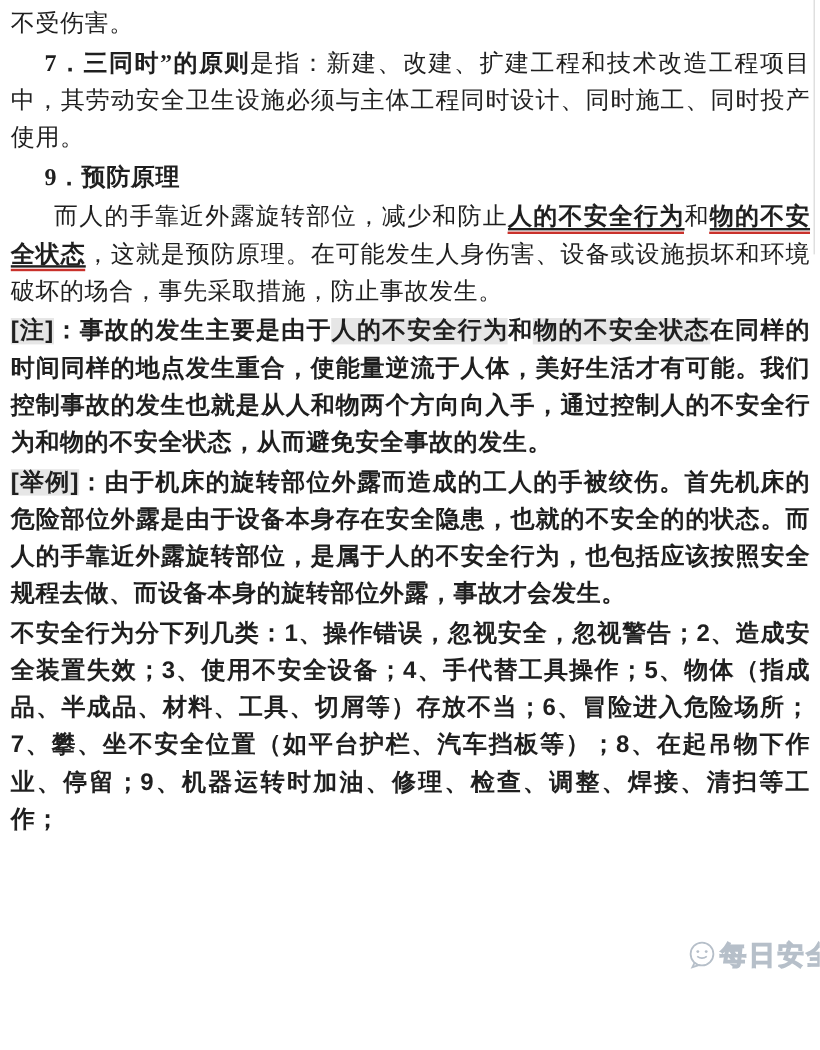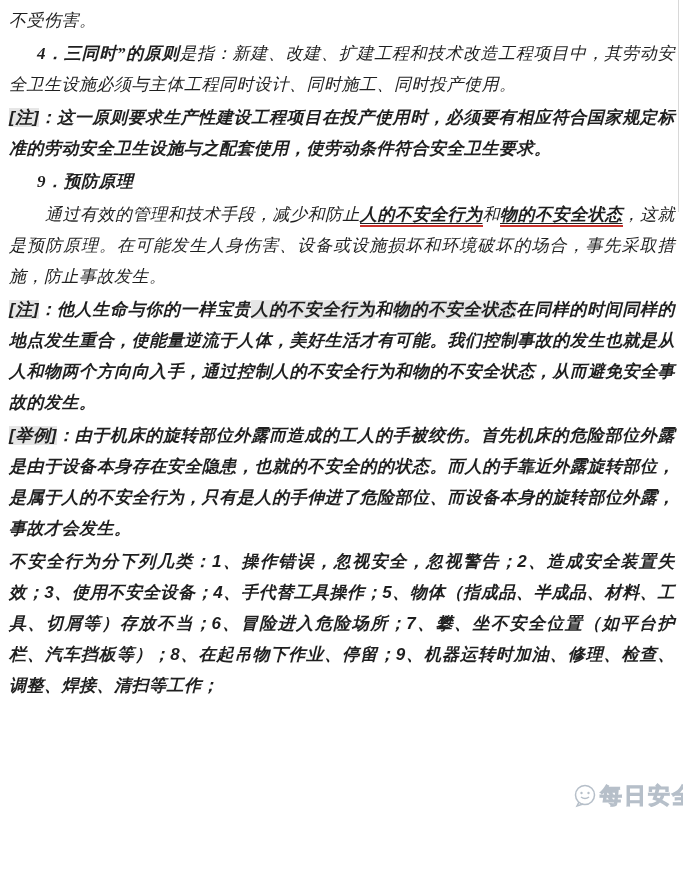--- a/index.html
+++ b/index.html
@@ -10,26 +10,25 @@
     overflow: hidden;
     font-family: "Liberation Sans", "DejaVu Sans", sans-serif;
     color: #1f1f1f;
   }
   .doc {
     position: relative;
     padding: 5px 8px 0 9px;
     width: 683px;
   }
   .para {
-    font-size: 17px;
+    font-size: 20px;
     line-height: 31px;
     text-align: justify;
     margin-bottom: 2px;
     letter-spacing: 0.5px;
-    font-style: italic;
   }
   .serif {
     font-family: "Liberation Serif", "DejaVu Serif", serif;
     font-weight: 400;
   }
   .sans-bold {
     font-family: "Liberation Sans", "DejaVu Sans", sans-serif;
     font-weight: 700;
   }
   .indent-1 { text-indent: 28px; }
@@ -78,41 +77,38 @@
 <body>
 
 <div class="doc">
 
   <p class="para serif">
     <span>不受伤害。</span>
   </p>
 
 
   <p class="para serif indent-1">
-    <span class="lead-bold">4．三同时”的原则</span><span>是指：新建、改建、扩建工程和技术改造工程项目中，其劳动安全卫生设施必须与主体工程同时设计、同时施工、同时投产使用。</span>
+    <span class="lead-bold">7．三同时”的原则</span><span>是指：新建、改建、扩建工程和技术改造工程项目中，其劳动安全卫生设施必须与主体工程同时设计、同时施工、同时投产使用。</span>
   </p>
 
-  <p class="para sans-bold">
-    <span class="hl">[注]</span><span>：</span><span>这一原则要求生产性建设工程项目在投产使用时，必须要有相应符合国家规定标准的劳动安全卫生设施与之配套使用，使劳动条件符合安全卫生要求。</span>
-  </p>
 
   <p class="para serif indent-1 lead-bold">
     <span>9．预防原理</span>
   </p>
 
   <p class="para serif indent-2">
-    <span>通过有效的管理和技术手段，减少和防止</span><span class="em-red">人的不安全行为</span><span>和</span><span class="em-red">物的不安全状态</span><span>，这就是预防原理。在可能发生人身伤害、设备或设施损坏和环境破坏的场合，事先采取措施，防止事故发生。</span>
+    <span>而人的手靠近外露旋转部位，减少和防止</span><span class="em-red">人的不安全行为</span><span>和</span><span class="em-red">物的不安全状态</span><span>，这就是预防原理。在可能发生人身伤害、设备或设施损坏和环境破坏的场合，事先采取措施，防止事故发生。</span>
   </p>
 
   <p class="para sans-bold">
-    <span class="hl">[注]</span><span>：</span><span>他人生命与你的一样宝贵</span><span class="hl">人的不安全行为</span><span>和</span><span class="hl">物的不安全状态</span><span>在同样的时间同样的地点发生重合，使能量逆流于人体，美好生活才有可能。我们控制事故的发生也就是从人和物两个方向向入手，通过控制人的不安全行为和物的不安全状态，从而避免安全事故的发生。</span>
+    <span class="hl">[注]</span><span>：</span><span>事故的发生主要是由于</span><span class="hl">人的不安全行为</span><span>和</span><span class="hl">物的不安全状态</span><span>在同样的时间同样的地点发生重合，使能量逆流于人体，美好生活才有可能。我们控制事故的发生也就是从人和物两个方向向入手，通过控制人的不安全行为和物的不安全状态，从而避免安全事故的发生。</span>
   </p>
 
   <p class="para sans-bold">
-    <span class="hl">[举例]</span><span>：</span><span>由于机床的旋转部位外露而造成的工人的手被绞伤。首先机床的危险部位外露是由于设备本身存在安全隐患，也就的不安全的的状态。而人的手靠近外露旋转部位，是属于人的不安全行为，只有是人的手伸进了危险部位、而设备本身的旋转部位外露，事故才会发生。</span>
+    <span class="hl">[举例]</span><span>：</span><span>由于机床的旋转部位外露而造成的工人的手被绞伤。首先机床的危险部位外露是由于设备本身存在安全隐患，也就的不安全的的状态。而人的手靠近外露旋转部位，是属于人的不安全行为，也包括应该按照安全规程去做、而设备本身的旋转部位外露，事故才会发生。</span>
   </p>
 
 
   <p class="para sans-bold">
     <span>不安全行为分下列几类：1、操作错误，忽视安全，忽视警告；2、造成安全装置失效；3、使用不安全设备；4、手代替工具操作；5、物体（指成品、半成品、材料、工具、切屑等）存放不当；6、冒险进入危险场所；7、攀、坐不安全位置（如平台护栏、汽车挡板等）；8、在起吊物下作业、停留；9、机器运转时加油、修理、检查、调整、焊接、清扫等工作；</span>
   </p>
 
 </div>
 
 <div class="watermark">

